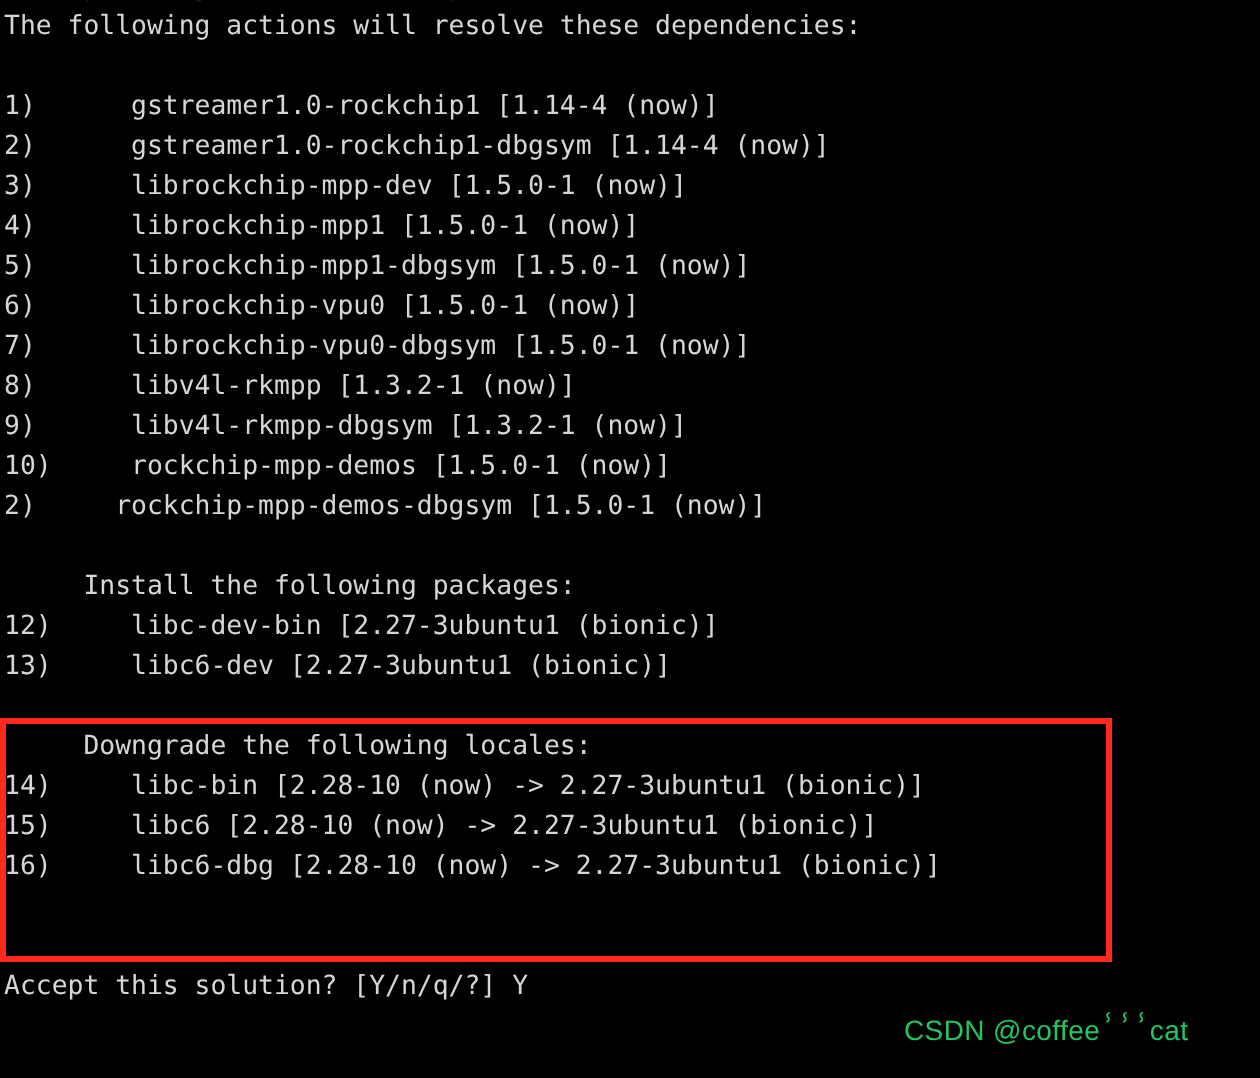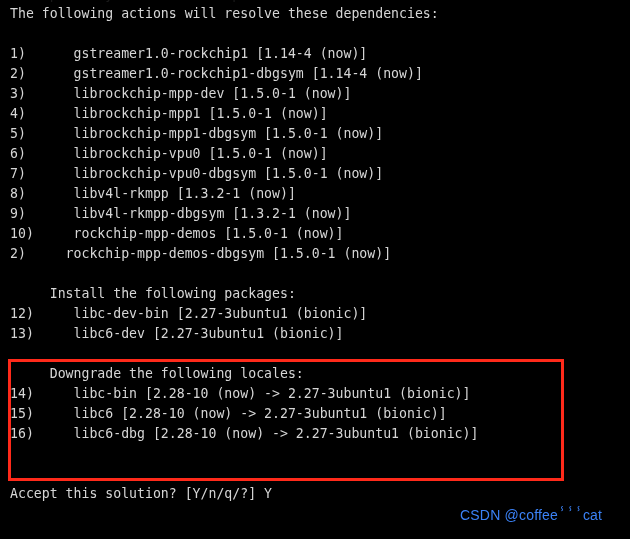--- a/index.html
+++ b/index.html
@@ -10,21 +10,20 @@
   #terminal {
     position: relative;
     width: 620px;
     height: 539px;
     background: #000000;
     overflow: hidden;
     font-family: "DejaVu Sans Mono", "Liberation Mono", monospace;
     font-size: 13.2px;
     line-height: 20px;
     color: #d6d6d6;
-    margin-left: 8px;
     -webkit-font-smoothing: none;
   }
   .screen {
     position: absolute;
     left: 0;
     top: 0;
     width: 630px;
     padding-top: 0;
   }
   .line {
@@ -58,21 +57,21 @@
     box-sizing: border-box;
     pointer-events: none;
   }
   #watermark {
     position: absolute;
     left: 452px;
     top: 506px;
     font-family: "Liberation Sans", "DejaVu Sans", sans-serif;
     font-size: 14px;
     line-height: 18px;
-    color: #3b82f6;
+    color: #22c55e;
     letter-spacing: 0.2px;
     white-space: pre;
   }
 </style>
 </head>
 <body>
 
 <div id="terminal">
 
   <div class="screen">

